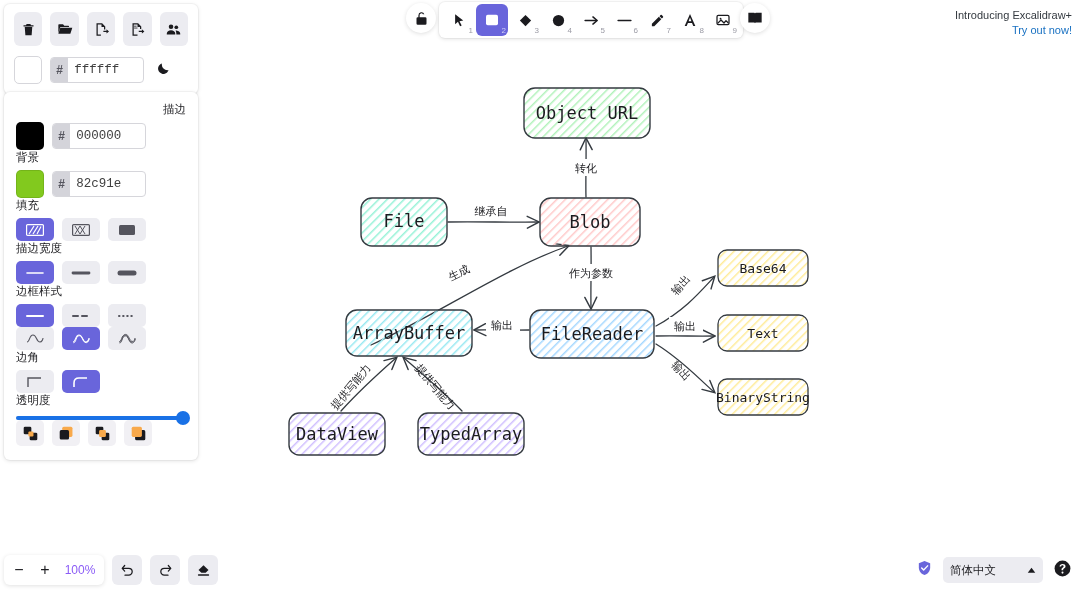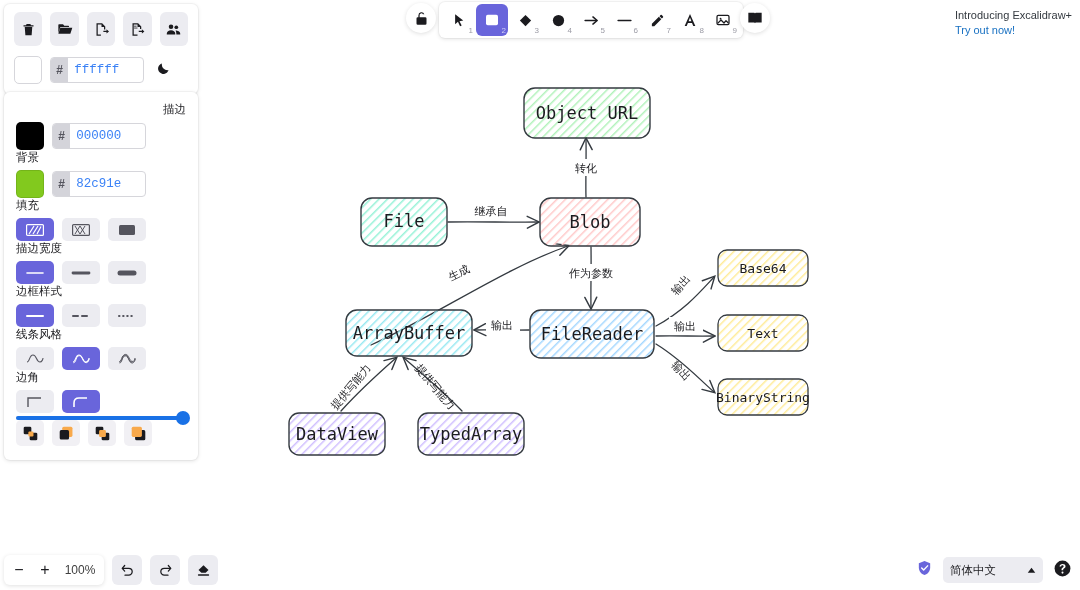--- a/index.html
+++ b/index.html
@@ -47,21 +47,21 @@
   }
   .hexfield .hash {
     width: 22px; height: 100%;
     background: #d4d4da; color: #55555e;
     display: flex; align-items: center; justify-content: center;
     font-size: 12px; font-weight: 700;
   }
   .hexfield input {
     border: 0; outline: none; height: 100%; width: 100%;
     padding: 0 6px; font-size: 12.5px;
-    font-family: "Liberation Mono", monospace; color: #3b82f6;
+    font-family: "Liberation Mono", monospace; color: #404040;
     background: transparent;
   }
   #theme-toggle { margin-left: 4px; cursor: pointer; }
 
   
   #props-island {
     position: absolute; left: 4px; top: 92px; width: 194px;
     padding: 10px 12px 14px 12px;
   }
   .prop-label {
@@ -117,39 +117,39 @@
   }
   .tool.active { background: #6965db; color: #fff; }
   .tool .num {
     position: absolute; right: 2px; bottom: 1px;
     font-size: 8px; color: #9b9ba5; font-family: "Liberation Sans", sans-serif;
   }
   .tool.active .num { color: #cfcdf6; }
 
   
   #promo {
-    position: absolute; right: 8px; top: 8px; text-align: left;
+    position: absolute; right: 8px; top: 8px; text-align: right;
     font-size: 11px; color: #343a40; line-height: 1.35;
   }
   #promo a { color: #1971c2; text-decoration: none; display: block; }
 
   
   #bottom-left { position: absolute; left: 4px; bottom: 5px; display: flex; align-items: center; gap: 8px; }
   #zoom-group {
     display: flex; align-items: center;
     background: #fff; border-radius: 6px; height: 30px;
     box-shadow: 0 1px 4px rgba(0,0,0,.12);
     padding: 0 2px;
   }
   .zbtn {
     width: 26px; height: 26px; border-radius: 5px;
     display: flex; align-items: center; justify-content: center;
     cursor: pointer; font-size: 16px; color: #1b1b1f;
   }
-  #zoom-value { width: 44px; text-align: center; font-size: 12px; color: #404040; cursor: pointer; }
+  #zoom-value { width: 44px; text-align: center; font-size: 12px; color: #8b5cf6; cursor: pointer; }
   .histbtn {
     width: 30px; height: 30px; border-radius: 6px;
     background: #ececf1; display: flex; align-items: center; justify-content: center;
     cursor: pointer; color: #1b1b1f;
   }
 
   #bottom-right { position: absolute; right: 8px; bottom: 7px; display: flex; align-items: center; gap: 10px; }
   #lang-select {
     display: flex; align-items: center; justify-content: space-between;
     width: 100px; height: 26px; padding: 0 7px;
@@ -420,21 +420,20 @@
             <line x1="2" y1="4" x2="18" y2="4" stroke="#55555e" stroke-width="2" stroke-linecap="round" stroke-dasharray="5 4"></line>
           </svg>
       </div>
       <div class="opt">
         <svg width="20" height="8" viewBox="0 0 20 8">
             <line x1="2" y1="4" x2="18" y2="4" stroke="#55555e" stroke-width="2" stroke-linecap="round" stroke-dasharray="0.5 3.6"></line>
           </svg>
       </div>
     </div>
 
-    <div class="prop-label">线条风格</div>
     <div class="btn-row">
       <div class="opt">
         <svg width="22" height="13" viewBox="0 0 22 13">
             <path d="M3 10 C6 10 5 3 9 3 C13 3 12 10 16 10 C18 10 19 7 19 6" fill="none" stroke="#55555e" stroke-width="1.1"></path>
           </svg>
       </div>
       <div class="opt active">
         <svg width="22" height="13" viewBox="0 0 22 13">
           <path d="M3 10 C6 10 5 3 9 3 C13 3 12 10 16 10 C18 10 19 7 19 6" fill="none" stroke="#fff" stroke-width="1.1"></path>
           <path d="M3.5 10.8 C6.5 10.6 5.5 3.8 9.2 3.7 C13 3.6 12.5 10.7 16.3 10.7 C18 10.6 19.3 7.5 19.3 6.6" fill="none" stroke="#fff" stroke-width="1"></path>
@@ -456,20 +455,21 @@
             <path d="M3 12 L3 3 L16 3" fill="none" stroke="#55555e" stroke-width="1.4"></path>
           </svg>
       </div>
       <div class="opt active">
         <svg width="20" height="14" viewBox="0 0 20 14">
             <path d="M3 12 L3 8 Q3 3 8 3 L16 3" fill="none" stroke="#fff" stroke-width="1.6"></path>
           </svg>
       </div>
     </div>
 
+    <div class="prop-label">透明度</div>
     <div class="slider-wrap">
       <div class="slider">
         <div class="fill"></div>
         <div class="knob"></div>
       </div>
     </div>
 
     <div class="btn-row">
       <div class="opt layer">
         <svg width="17" height="17" viewBox="0 0 20 20">

